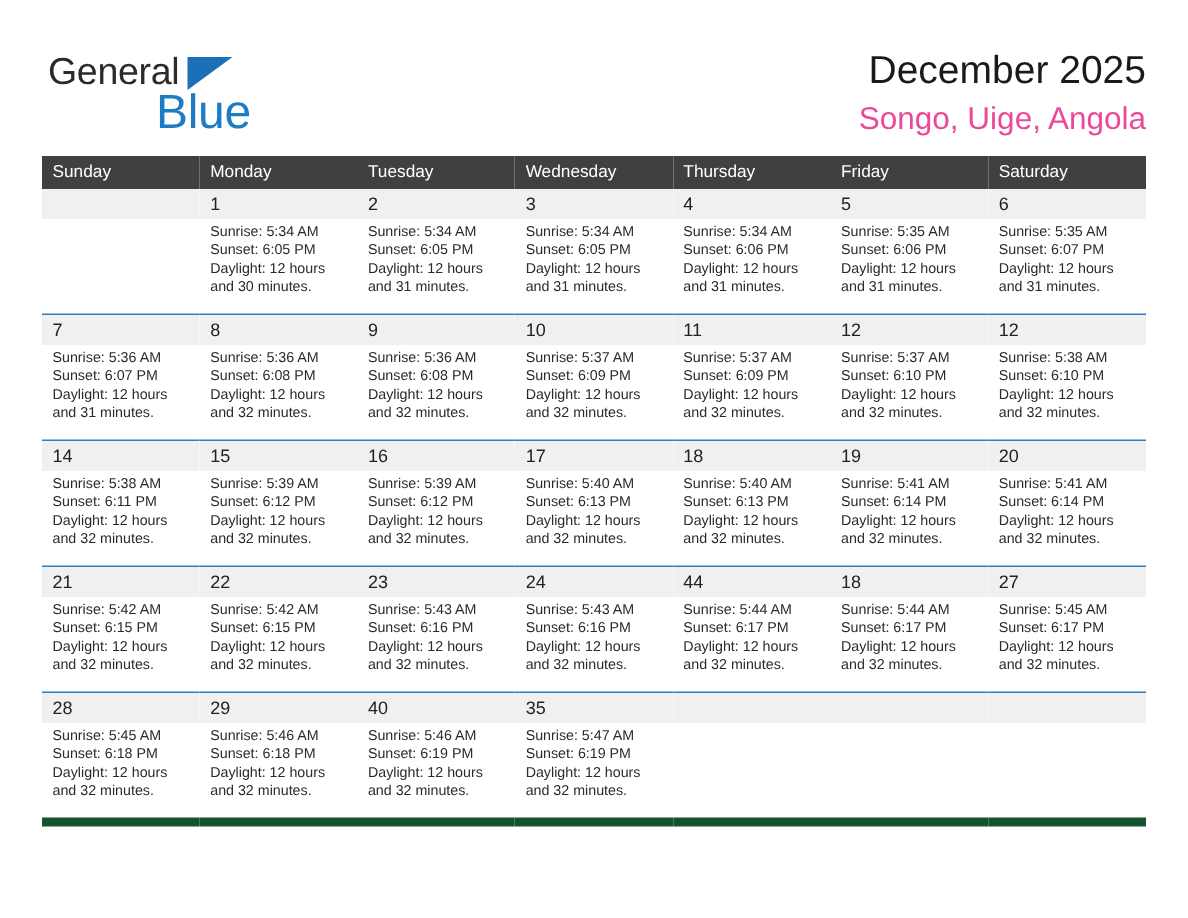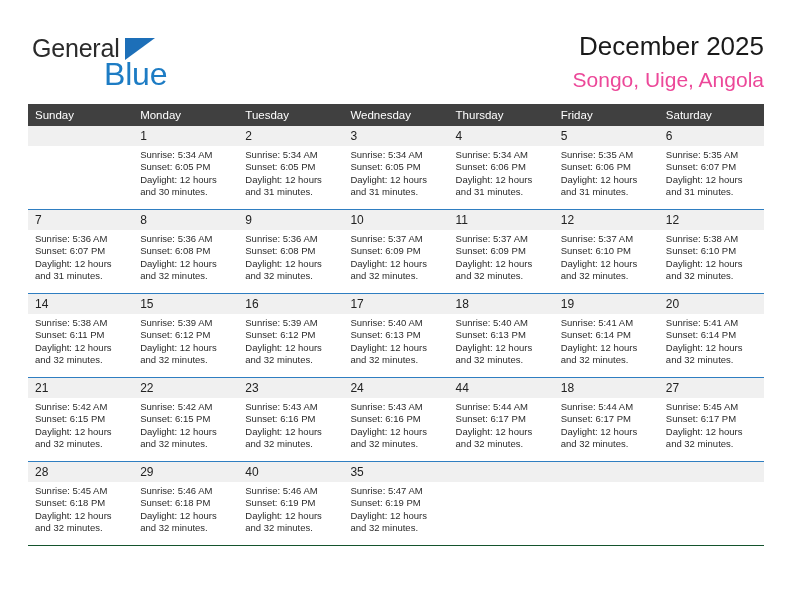--- a/index.html
+++ b/index.html
@@ -106,21 +106,21 @@
   }
   .calendar td {
     vertical-align: top;
     padding: 0;
     border: none;
     border-bottom: 1px solid #2f7ec1;
     height: 83px;
     background: #ffffff;
   }
   .calendar tr.week:last-child td {
-    border-bottom: 1px solid #14532d;
+    border-bottom: 6px solid #14532d;
   }
   .daynum {
     background: #f0f0f0;
     font-size: 12px;
     color: #222222;
     padding: 3px 0 3px 7px;
     height: 14px;
     line-height: 14px;
   }
   .daynum.empty {

